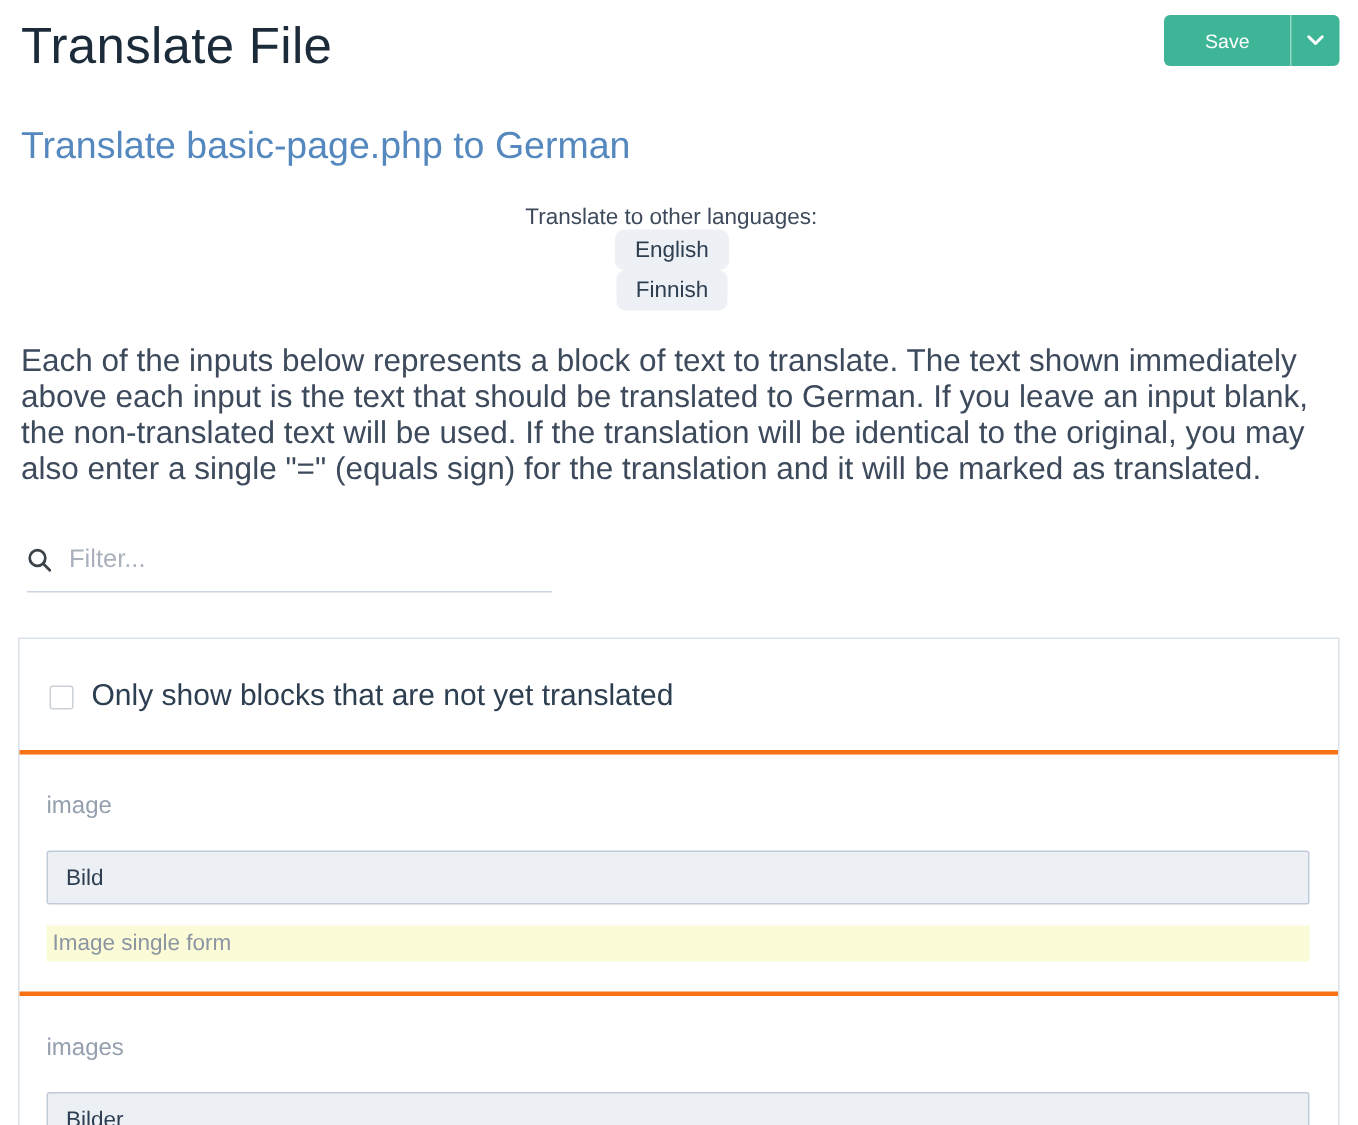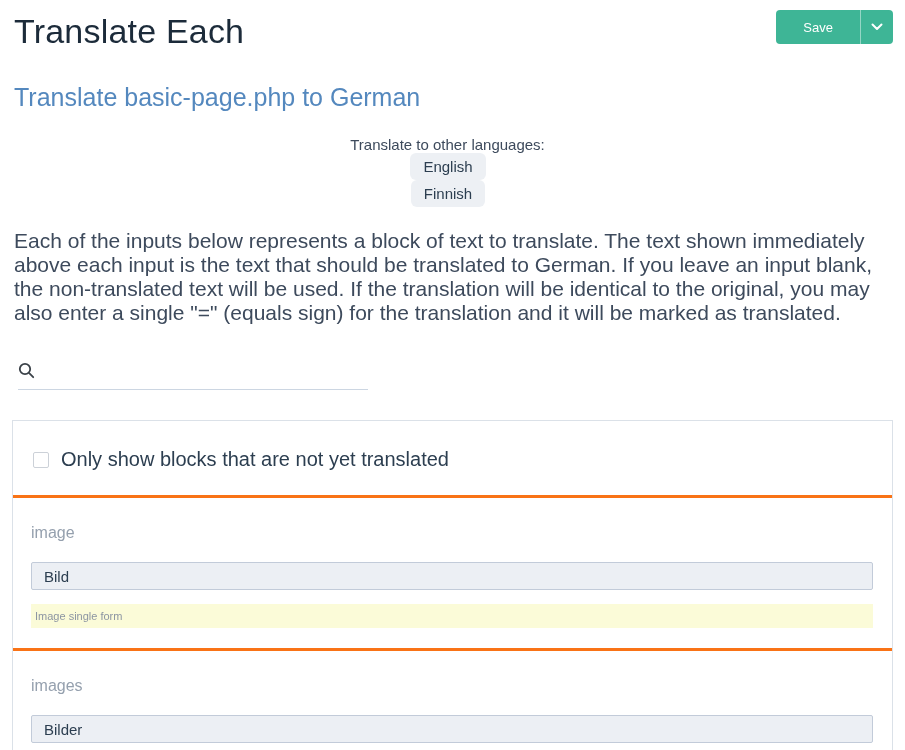--- a/index.html
+++ b/index.html
@@ -146,47 +146,47 @@
     border-top: 3px solid #f97316;
     padding: 26px 19px 20px 18px;
   }
   .block-label {
     font-size: 16px;
     color: #95a0ae;
   }
   .block-input {
     display: block;
     width: 100%;
-    height: 28px;
+    height: 36px;
     margin-top: 20px;
     background: #eceff4;
     border: 1px solid #c2cbd9;
     border-radius: 2px;
     padding: 0 12px;
     font-size: 15px;
     font-family: inherit;
     color: #2c3e50;
   }
   .block-hint {
     margin-top: 14px;
     background: #fbfbd8;
     color: #8c95a2;
-    font-size: 11px;
+    font-size: 15px;
     line-height: 18px;
     padding: 3px 4px;
     width: 100%;
   }
 </style>
 </head>
 <body>
 
 <div class="page">
 
   <div class="header-row">
-    <h1 class="page-title">Translate Each</h1>
+    <h1 class="page-title">Translate File</h1>
     <div class="save-split">
       <button class="save-btn">Save</button>
       <button class="save-caret">
         <span style="display:flex;">
           <svg width="12" height="8" viewBox="0 0 12 8" fill="none">
             <path d="M1.5 1.5 L6 6 L10.5 1.5" stroke="#ffffff" stroke-width="2" stroke-linecap="round" stroke-linejoin="round"></path>
           </svg>
         </span>
       </button>
     </div>
@@ -202,20 +202,21 @@
 
   <p class="description">Each of the inputs below represents a block of text to translate. The text shown immediately above each input is the text that should be translated to German. If you leave an input blank, the non-translated text will be used. If the translation will be identical to the original, you may also enter a single "=" (equals sign) for the translation and it will be marked as translated.</p>
 
   <div class="filter-wrap">
     <span class="search-icon">
       <svg width="17" height="17" viewBox="0 0 17 17" fill="none">
         <circle cx="7" cy="7" r="5.2" stroke="#3a4148" stroke-width="1.8"></circle>
         <path d="M11.2 11.2 L15.2 15.2" stroke="#3a4148" stroke-width="1.8" stroke-linecap="round"></path>
       </svg>
     </span>
+    <input class="filter-input" type="text" placeholder="Filter..." style="">
   </div>
 
   <div class="blocks-panel">
 
     <div class="checkbox-row">
       <input type="checkbox" class="checkbox" style="">
       <label class="checkbox-label">Only show blocks that are not yet translated</label>
     </div>
 
     <div class="block">

